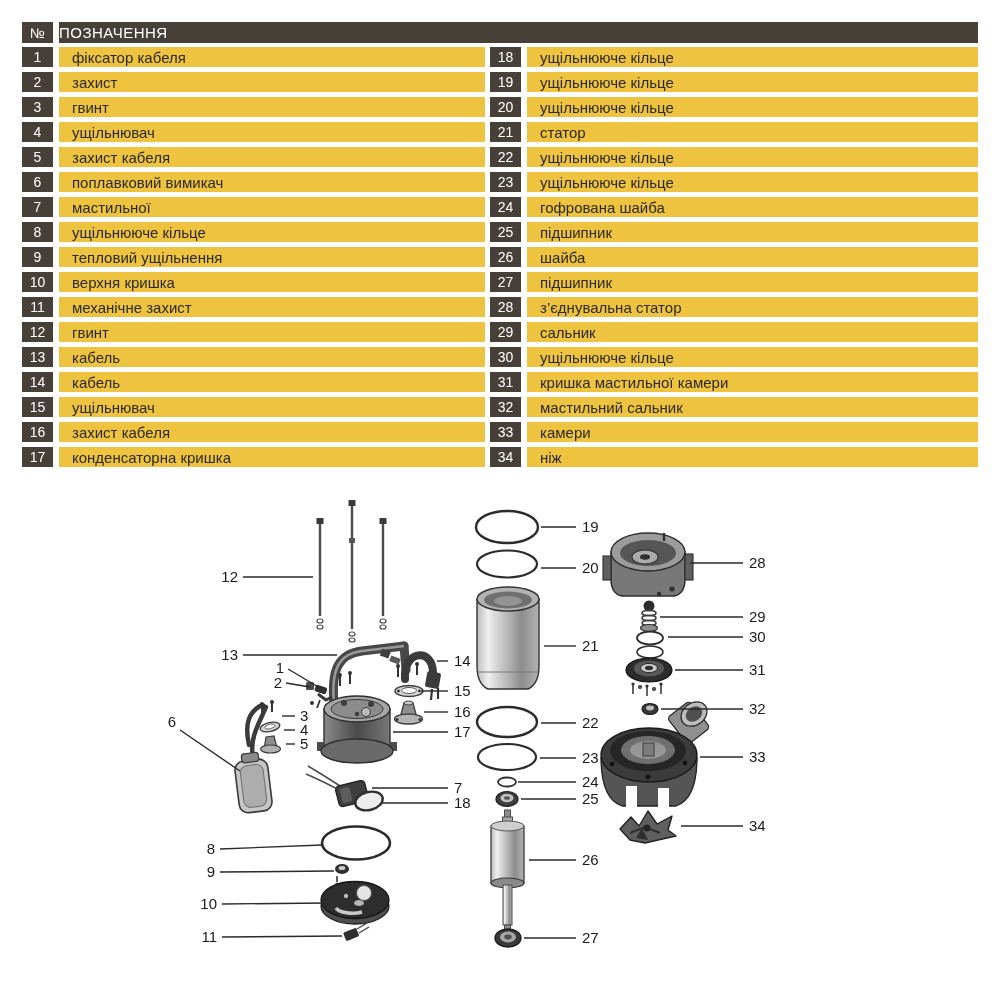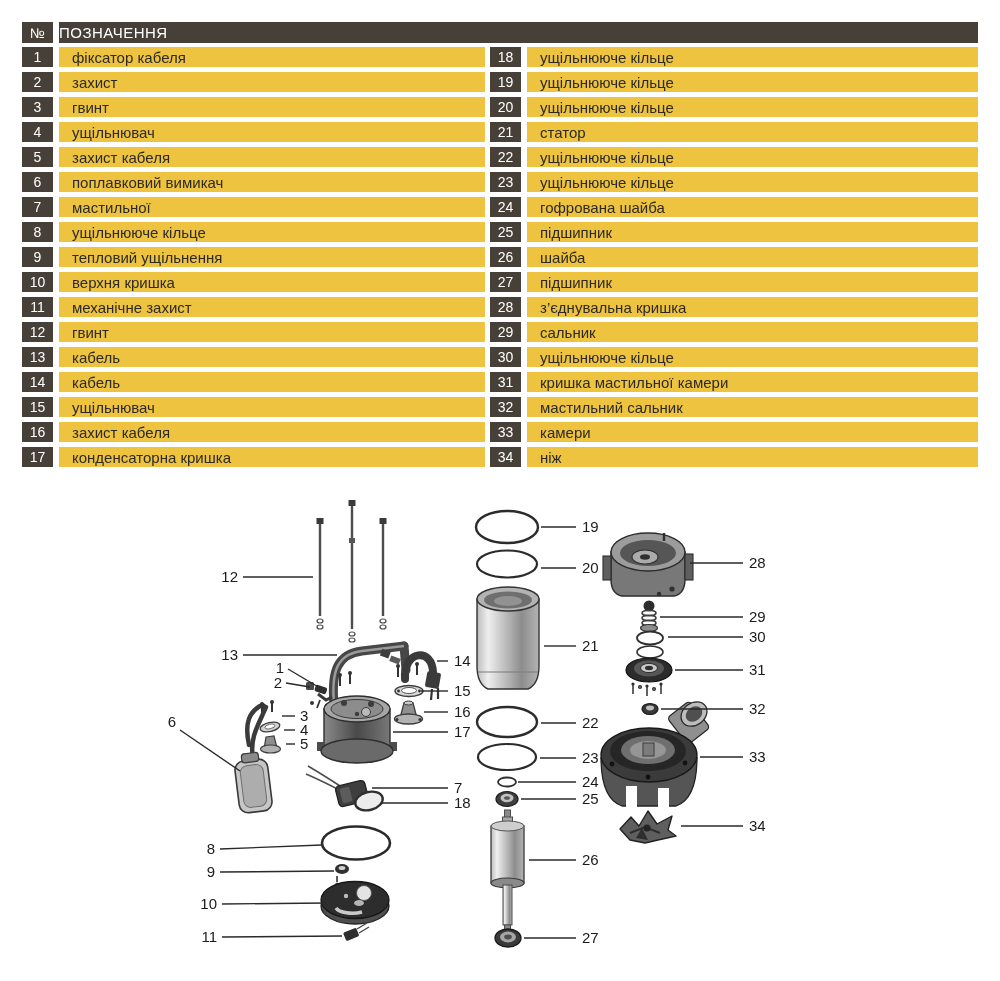--- a/index.html
+++ b/index.html
@@ -493,21 +493,21 @@
     <div class="lblcell">шайба</div>
   </div>
 
   <div class="t-row">
     <div class="numcell">27</div>
     <div class="lblcell">підшипник</div>
   </div>
 
   <div class="t-row">
     <div class="numcell">28</div>
-    <div class="lblcell">з’єднувальна кришка</div>
+    <div class="lblcell">з’єднувальна статор</div>
   </div>
 
   <div class="t-row">
     <div class="numcell">29</div>
     <div class="lblcell">сальник</div>
   </div>
 
   <div class="t-row">
     <div class="numcell">30</div>
     <div class="lblcell">ущільнююче кільце</div>

